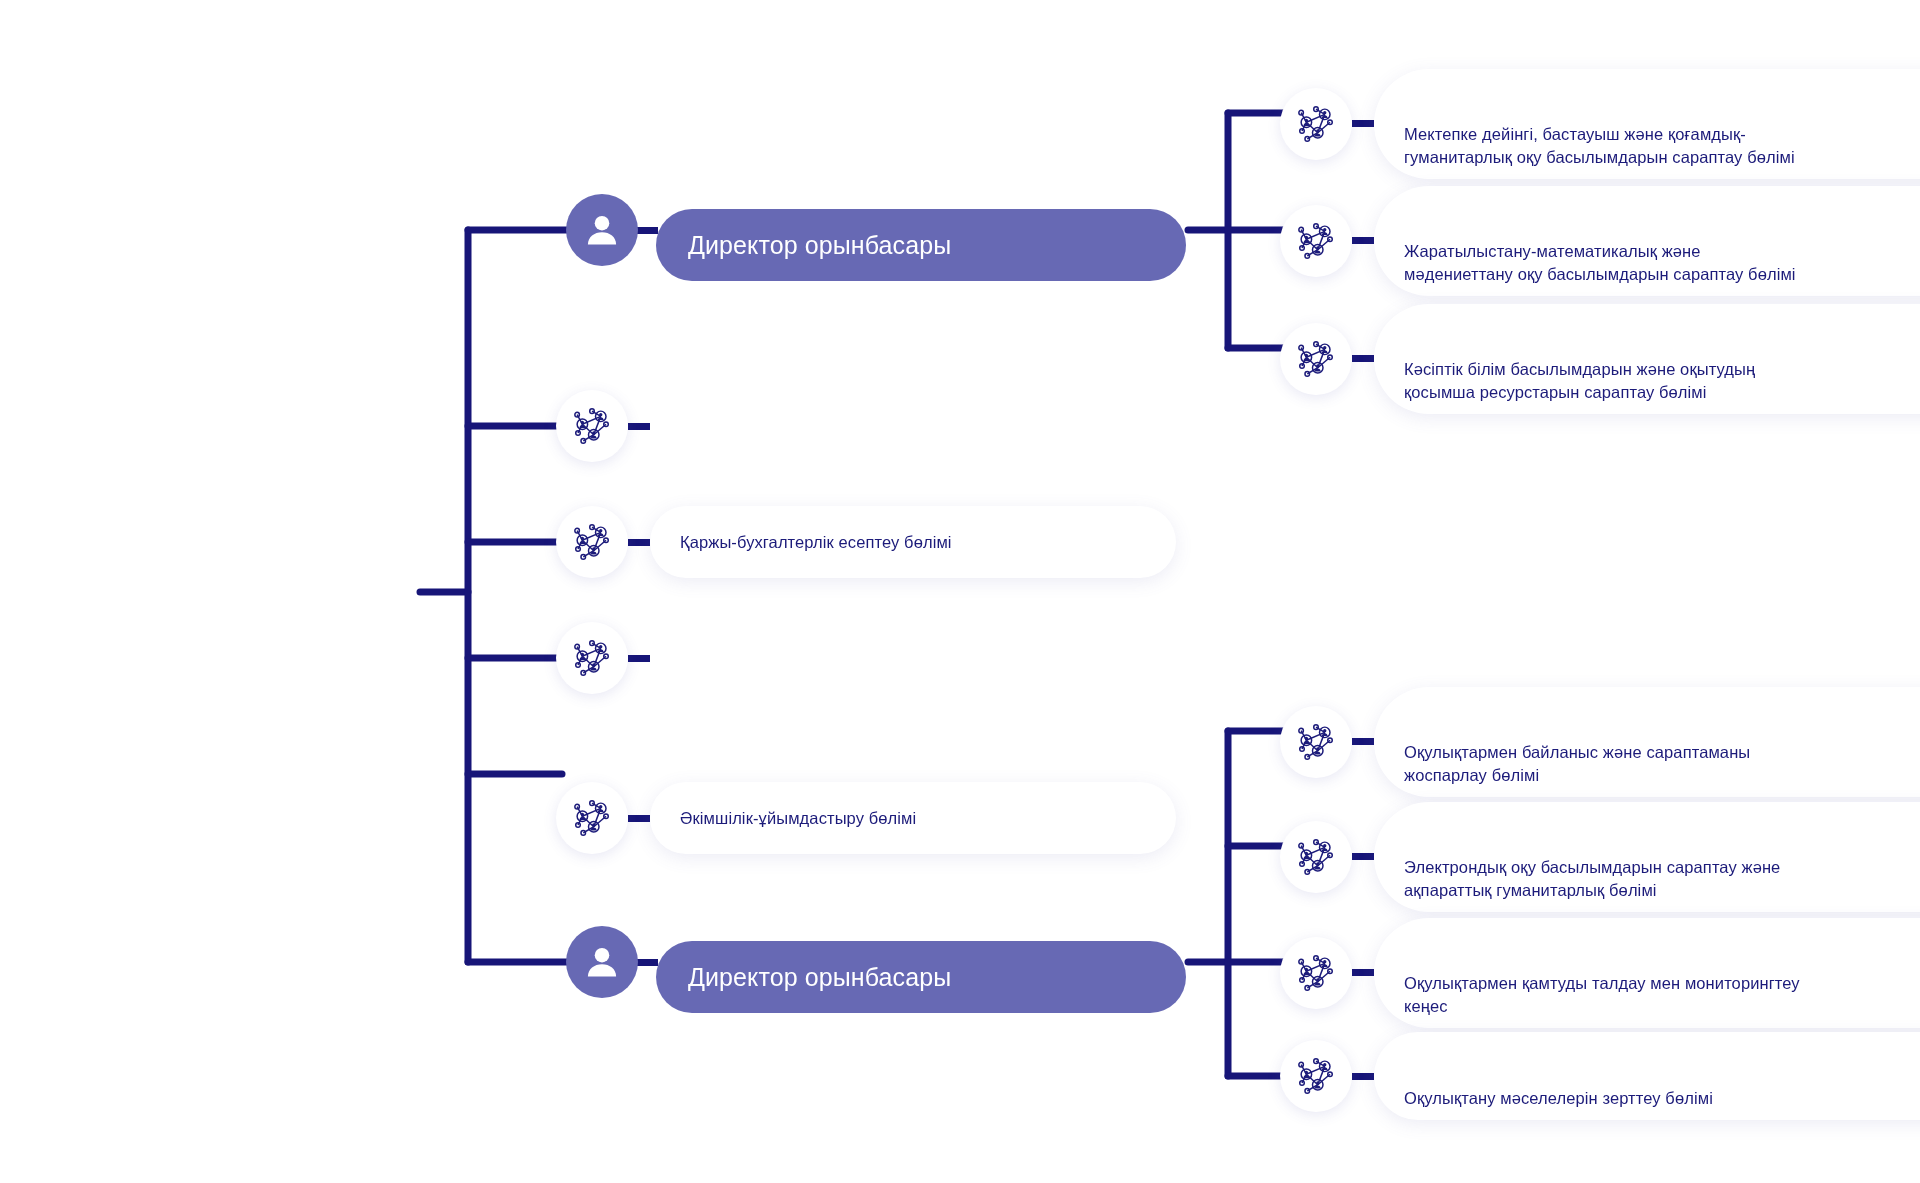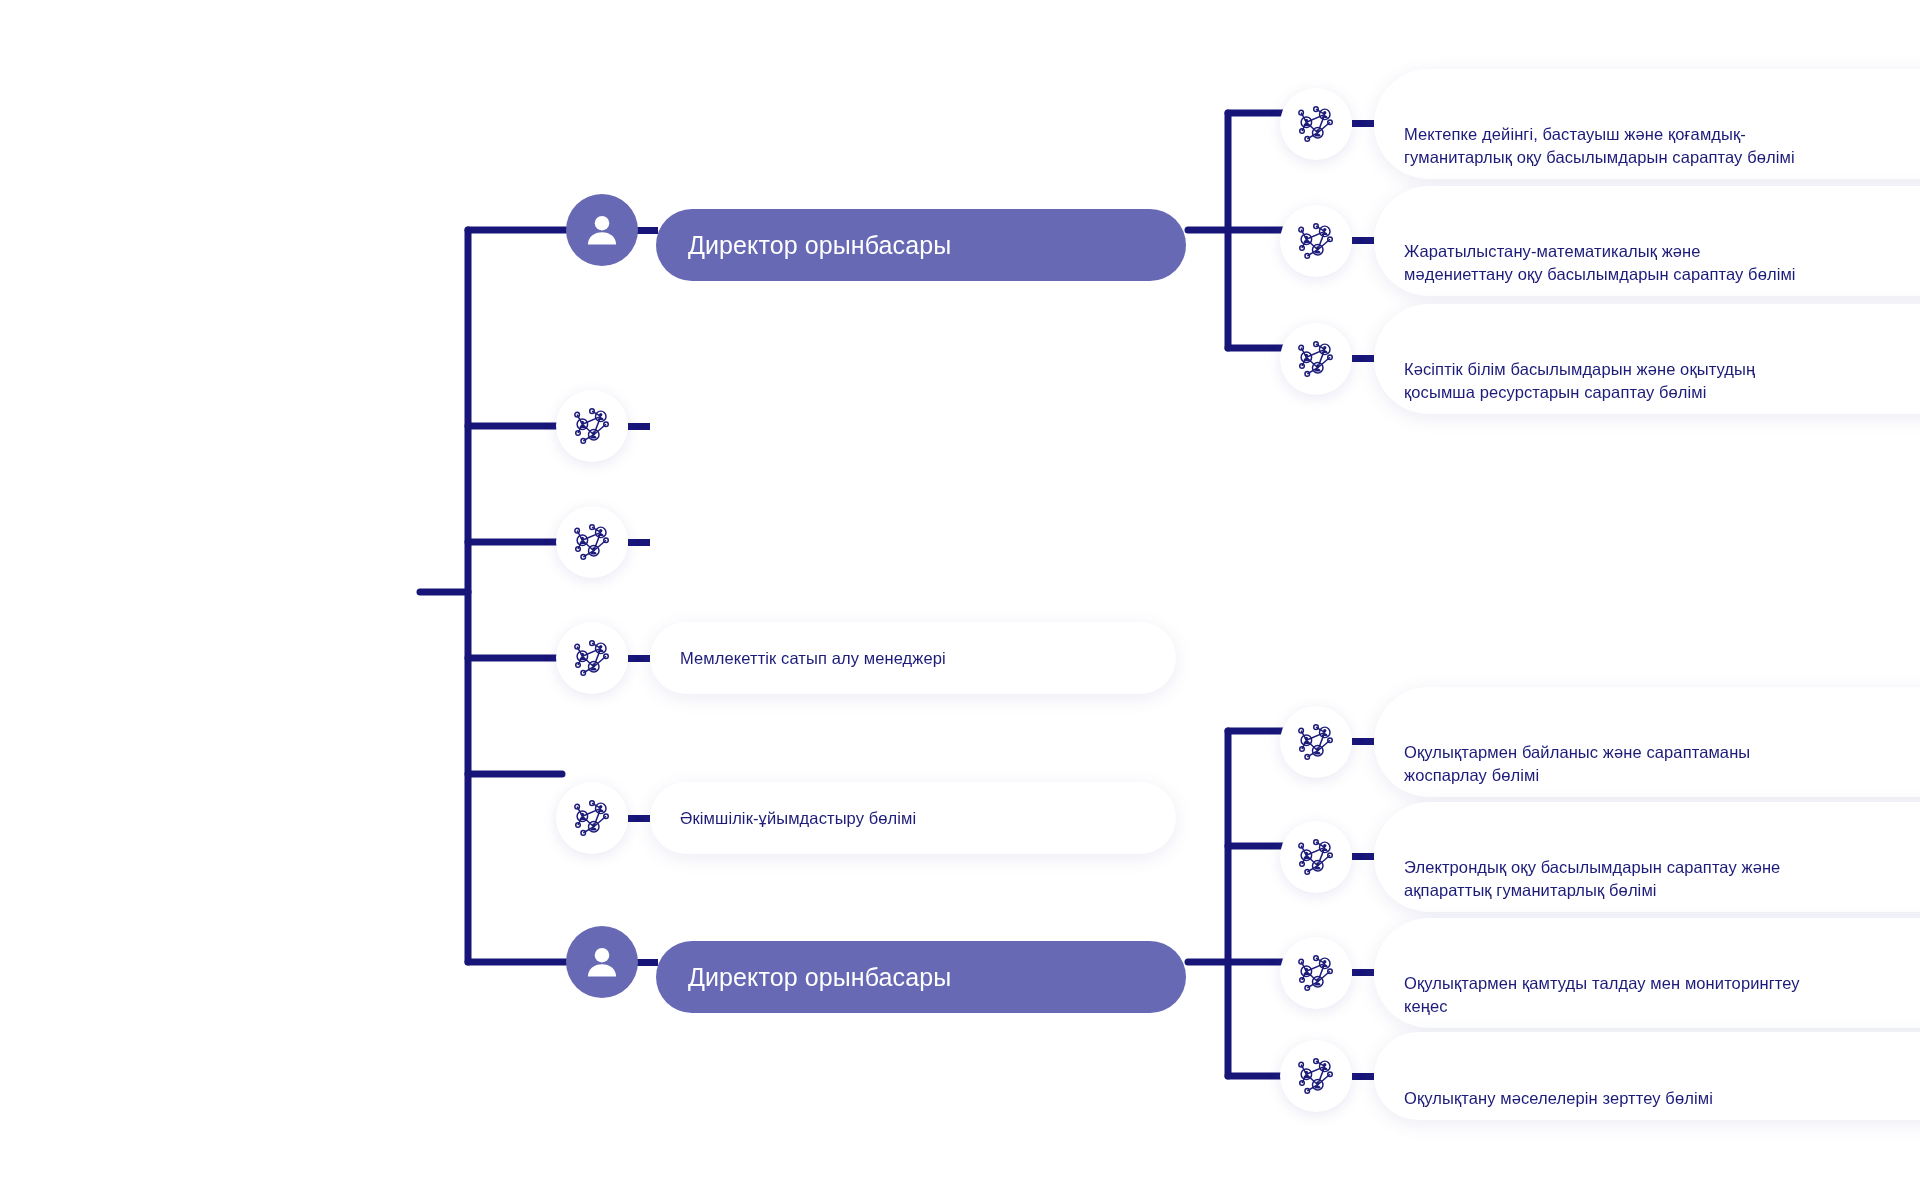--- a/index.html
+++ b/index.html
@@ -348,20 +348,23 @@
           <circle cx="13" cy="20" r="1.9"></circle>
             <path d="M9.7 26.2c0-2 1.5-3.3 3.3-3.3s3.3 1.3 3.3 3.3z"></path>
           <circle cx="34" cy="11" r="1.9"></circle>
             <path d="M30.7 17.2c0-2 1.5-3.3 3.3-3.3s3.3 1.3 3.3 3.3z"></path>
           <circle cx="26" cy="32" r="1.9"></circle>
             <path d="M22.7 38.2c0-2 1.5-3.3 3.3-3.3s3.3 1.3 3.3 3.3z"></path>
         </g>
       </svg>
     </div>
     <div class="stub"></div>
+    <div class="pill white">
+      <span class="label">Қаржы-бухгалтерлік есептеу бөлімі</span>
+    </div>
   </div>
 
   <div class="node unit mid" style="left:556px; top:622px;">
     <div class="badge light">
       <svg width="42" height="42" viewBox="0 0 48 48">
         <g fill="none" stroke="#1c1b7a" stroke-width="1.7">
           <line x1="13" y1="22" x2="34" y2="13"></line>
             <line x1="13" y1="22" x2="26" y2="34"></line>
           <line x1="34" y1="13" x2="26" y2="34"></line>
             <line x1="13" y1="22" x2="7" y2="11"></line>
@@ -382,23 +385,20 @@
           <circle cx="13" cy="20" r="1.9"></circle>
             <path d="M9.7 26.2c0-2 1.5-3.3 3.3-3.3s3.3 1.3 3.3 3.3z"></path>
           <circle cx="34" cy="11" r="1.9"></circle>
             <path d="M30.7 17.2c0-2 1.5-3.3 3.3-3.3s3.3 1.3 3.3 3.3z"></path>
           <circle cx="26" cy="32" r="1.9"></circle>
             <path d="M22.7 38.2c0-2 1.5-3.3 3.3-3.3s3.3 1.3 3.3 3.3z"></path>
         </g>
       </svg>
     </div>
     <div class="stub"></div>
-    <div class="pill white">
-      <span class="label">Мемлекеттік сатып алу менеджері</span>
-    </div>
   </div>
 
   <div class="node unit mid" style="left:556px; top:782px;">
     <div class="badge light">
       <svg width="42" height="42" viewBox="0 0 48 48">
         <g fill="none" stroke="#1c1b7a" stroke-width="1.7">
           <line x1="13" y1="22" x2="34" y2="13"></line>
             <line x1="13" y1="22" x2="26" y2="34"></line>
           <line x1="34" y1="13" x2="26" y2="34"></line>
             <line x1="13" y1="22" x2="7" y2="11"></line>

